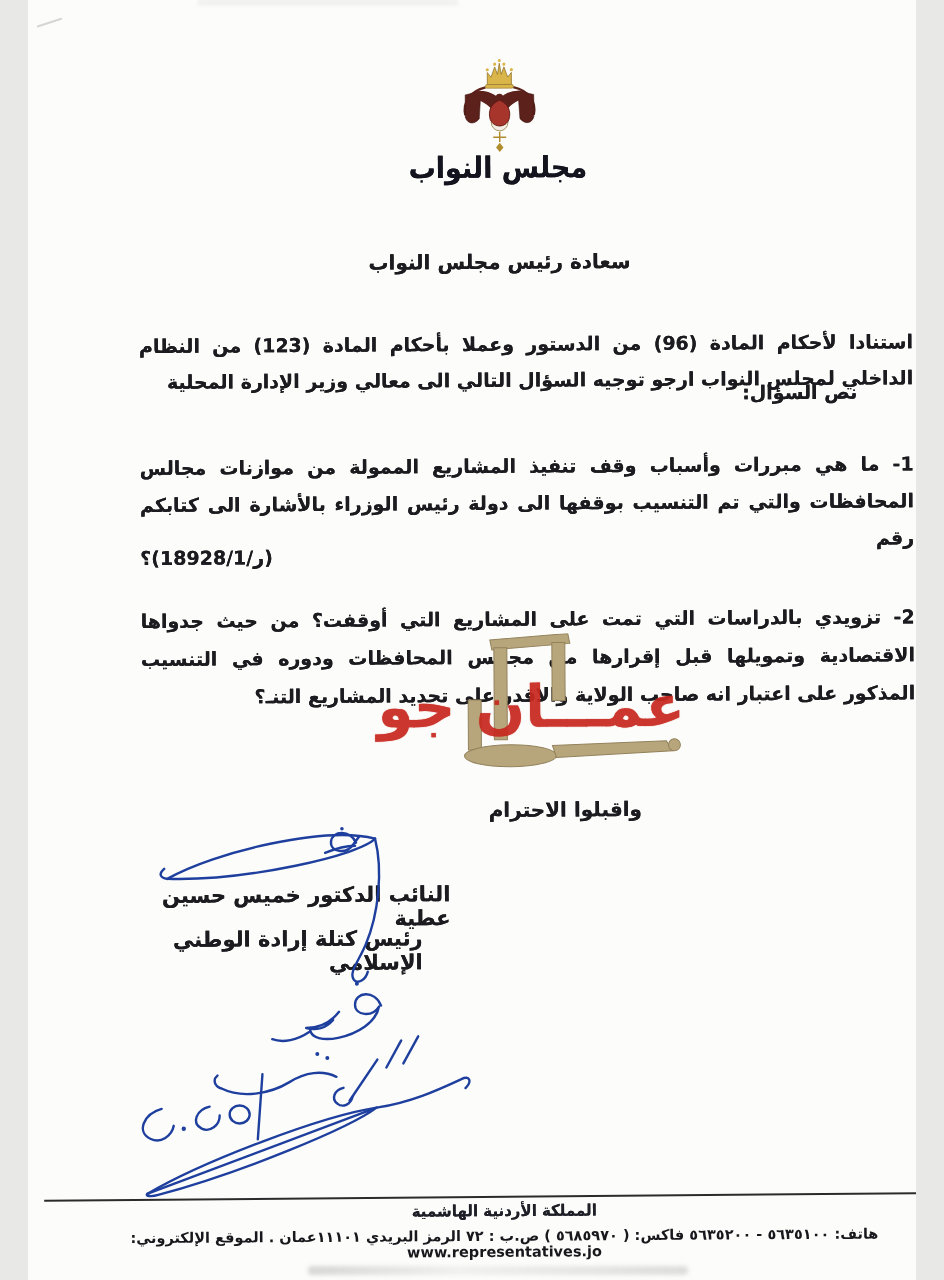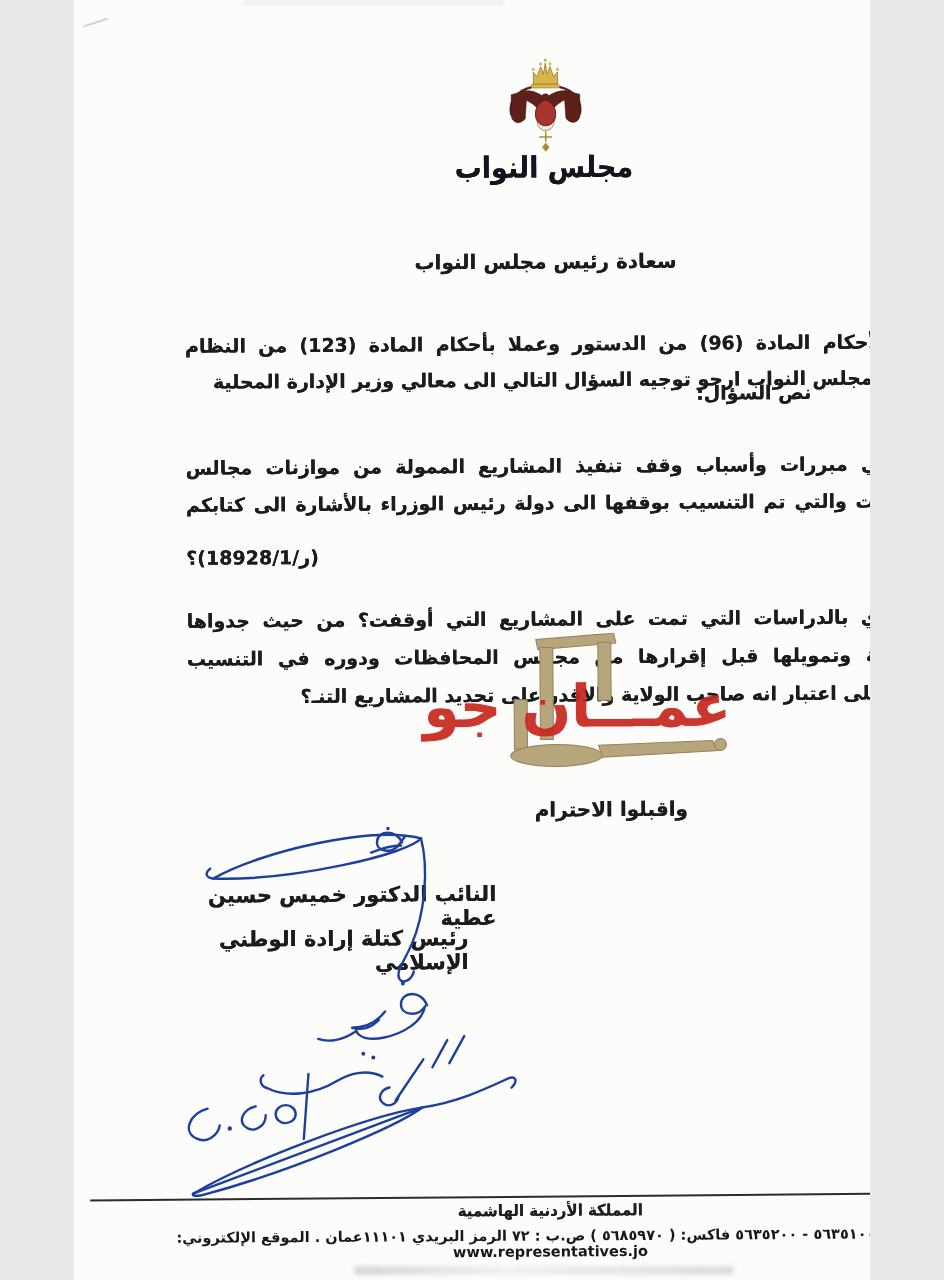--- a/index.html
+++ b/index.html
@@ -1,18 +1,18 @@
 <!DOCTYPE html>
 <html lang="ar"><head>
 <meta charset="utf-8">
 <style>
   html,body{margin:0;padding:0;background:#e8e8e6;}
   .page{
     position:relative;
-    width:796px;height:1280px;
+    width:888px;height:1280px;
     margin:0 auto;
     background:#fcfcfa;
     overflow:hidden;
     font-family:"DejaVu Sans", sans-serif;
     color:#1c1c20;
   }
   .tilt{position:absolute;inset:0;transform:rotate(-0.35deg);transform-origin:50% 40%;}
 
   
   .crest{position:absolute;left:418px;top:56px;width:112px;height:100px;}

